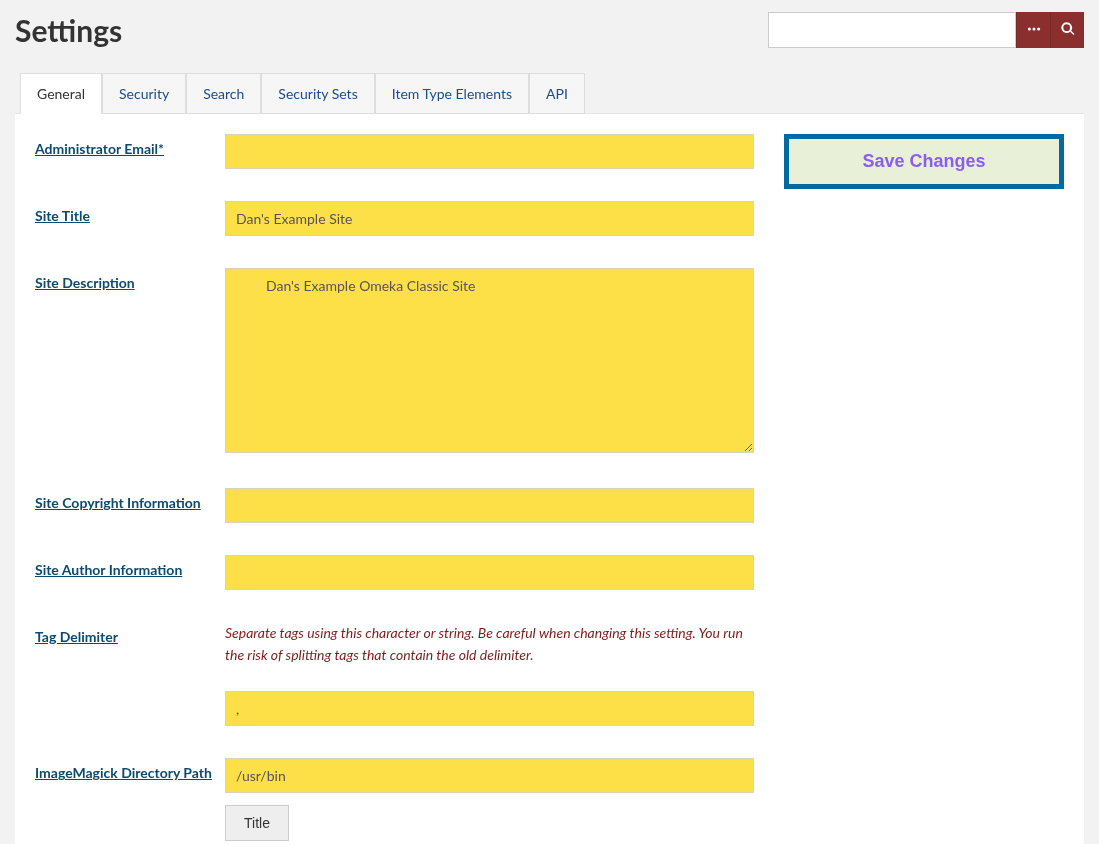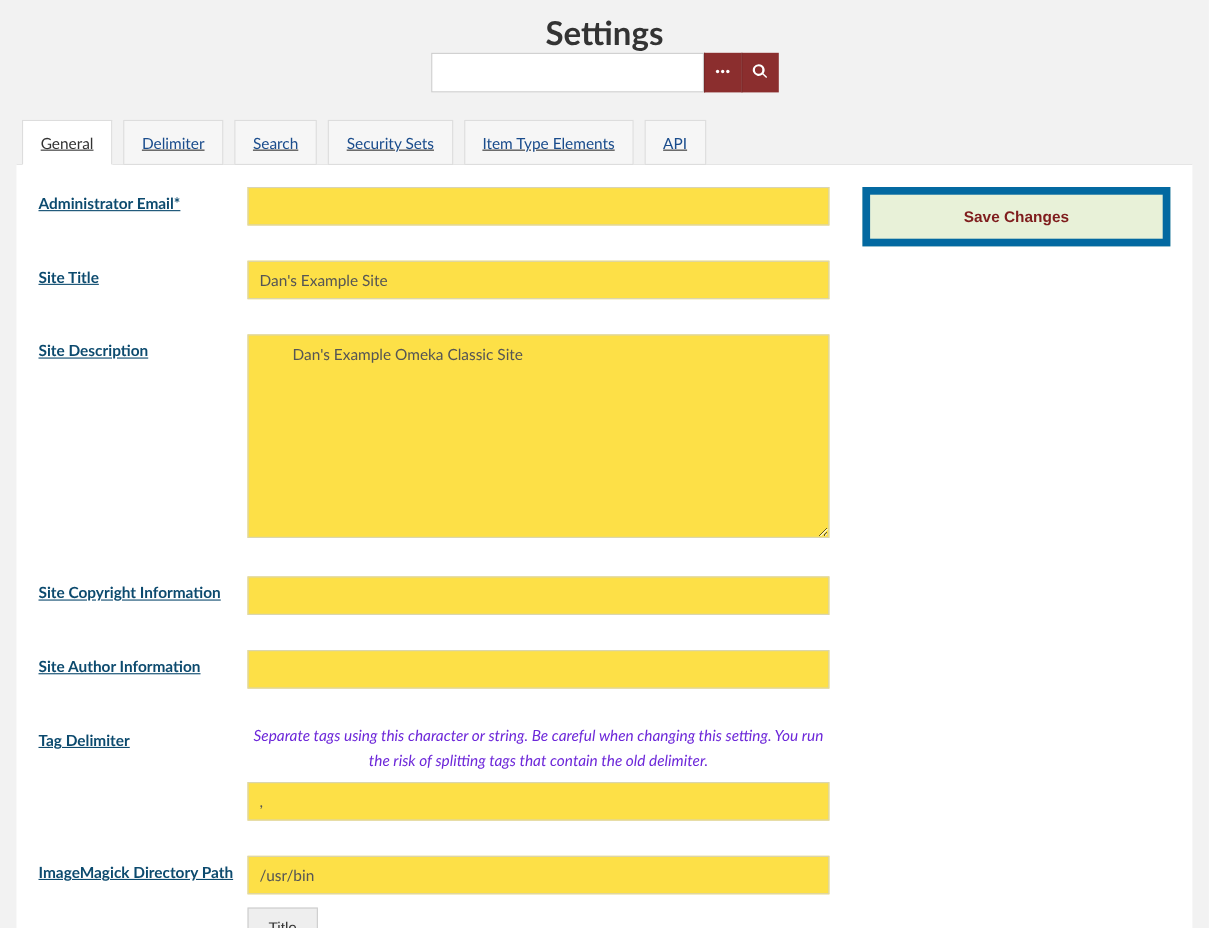--- a/index.html
+++ b/index.html
@@ -11,21 +11,20 @@
 }
 .page {
   padding: 12px 15px 0 15px;
   max-width: 1099px;
 }
 .header {
   display: flex;
   justify-content: space-between;
   align-items: center;
   margin-bottom: 24px;
-  flex-direction: column;
 }
 h1 {
   font-size: 30px;
   font-weight: 700;
   color: #333;
 }
 .search-wrap {
   display: flex;
   align-items: stretch;
   width: 316px;
@@ -47,23 +46,21 @@
   background: #8b2e2e;
   color: #fff;
   border: none;
   border-left: 1px solid #7a2828;
   cursor: pointer;
 }
 .search-btn svg { width: 16px; height: 16px; fill: #fff; }
 
 .tabs {
   display: flex;
-  gap: 10px;
   padding-left: 5px;
-  text-decoration: underline;
 }
 .tab {
   padding: 11px 16px;
   border: 1px solid #ddd;
   background: #f6f6f6;
   color: #1a4c8c;
   font-size: 14px;
   cursor: pointer;
   position: relative;
   top: 1px;
@@ -109,42 +106,41 @@
   font-family: inherit;
   color: #555;
   outline: none;
 }
 .textarea {
   height: 185px;
   resize: both;
   padding-left: 40px;
 }
 .explain {
-  color: #6d28d9;
+  color: #7f1d1d;
   font-style: italic;
-  margin-bottom: 10px;
+  margin-bottom: 26px;
   line-height: 1.55;
-  text-align: center;
 }
 .btn-test {
   margin-top: 12px;
   padding: 9px 18px;
   background: #eee;
   border: 1px solid #ccc;
   color: #333;
   font-size: 14px;
   cursor: pointer;
 }
 .btn-save {
   width: 100%;
   padding: 12px;
   background: #e8f1d8;
-  border: 7px solid #0369a1;
-  color: #7f1d1d;
-  font-size: 14px;
+  border: 5px solid #0369a1;
+  color: #8b5cf6;
+  font-size: 18px;
   font-weight: 700;
   cursor: pointer;
 }
 </style>
 </head>
 <body>
 
 <div class="page">
 
   <div class="header">
@@ -165,21 +161,21 @@
           <svg viewBox="0 0 24 24">
               <path d="M10 2a8 8 0 105.3 14l5 5 1.4-1.4-5-5A8 8 0 0010 2zm0 3a5 5 0 110 10 5 5 0 010-10z"></path>
             </svg>
         </span>
       </button>
     </div>
   </div>
 
   <div class="tabs">
     <div class="tab active">General</div>
-    <div class="tab">Delimiter</div>
+    <div class="tab">Security</div>
     <div class="tab">Search</div>
     <div class="tab">Security Sets</div>
     <div class="tab">Item Type Elements</div>
     <div class="tab">API</div>
   </div>
 
   <div class="content-row">
     <div class="main-col">
 
       <div class="field">

